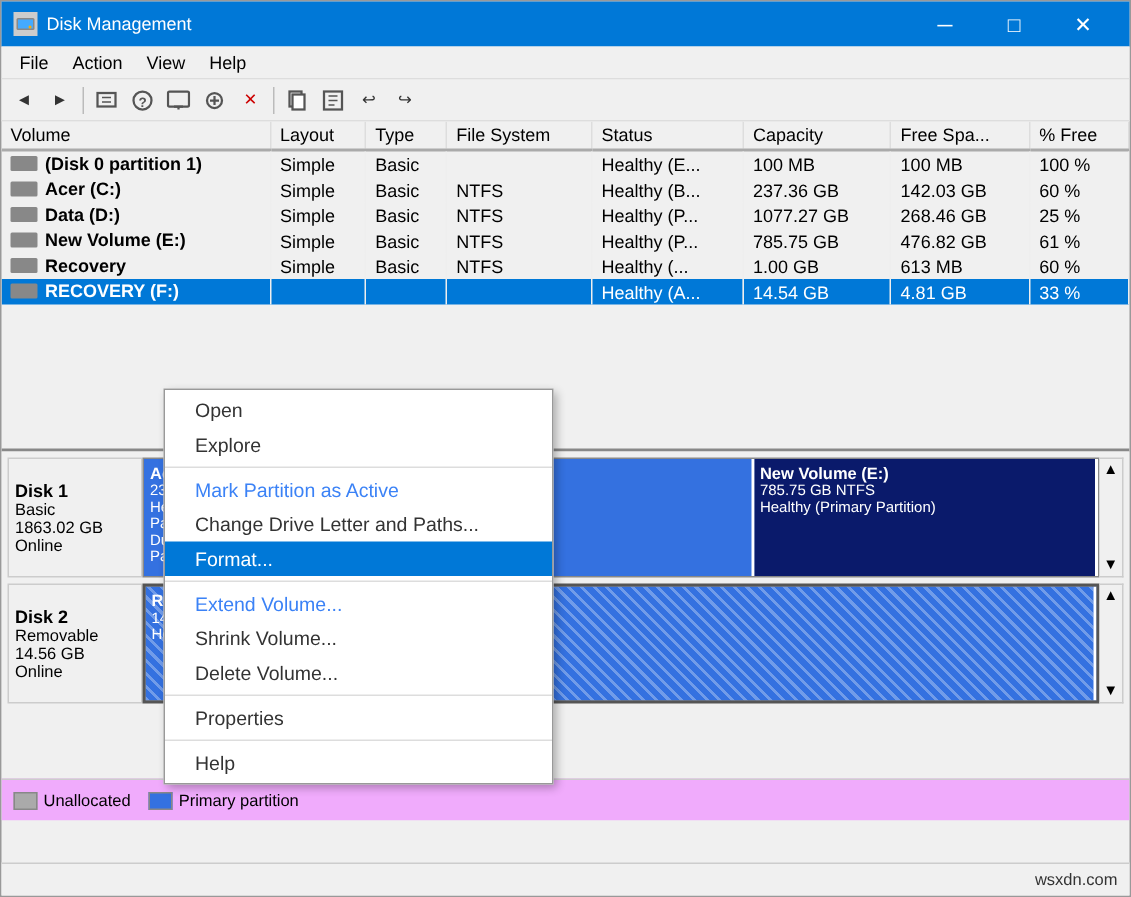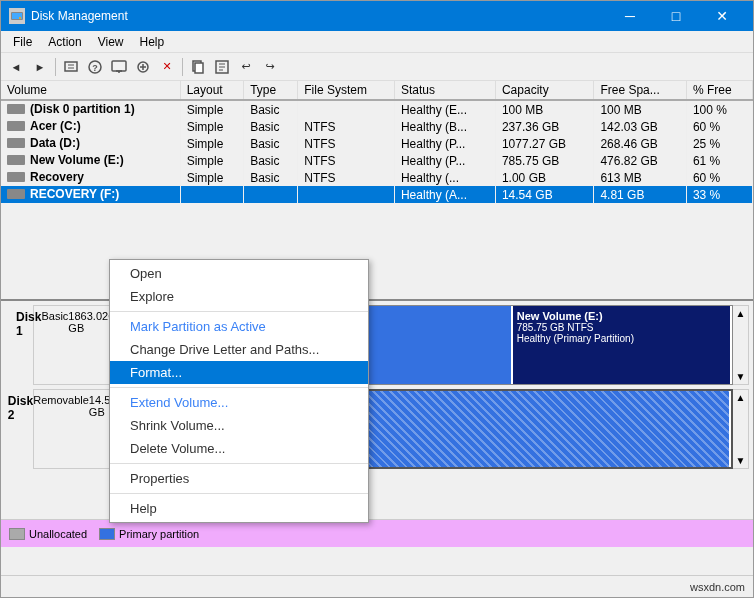--- a/index.html
+++ b/index.html
@@ -186,25 +186,24 @@
       margin-bottom: 4px;
       height: 80px;
     }
 
     .disk-label {
       width: 90px;
       flex-shrink: 0;
       background: #f0f0f0;
       padding: 4px;
       display: flex;
-      flex-direction: row;
+      flex-direction: column;
       justify-content: center;
       border: 1px solid #ccc;
       font-size: 11px;
-      margin-left: 28px;
     }
 
     .disk-label .disk-name { font-weight: bold; font-size: 12px; }
 
     .partition {
       display: flex;
       flex-direction: column;
       justify-content: flex-start;
       padding: 4px;
       border-right: 2px solid white;

